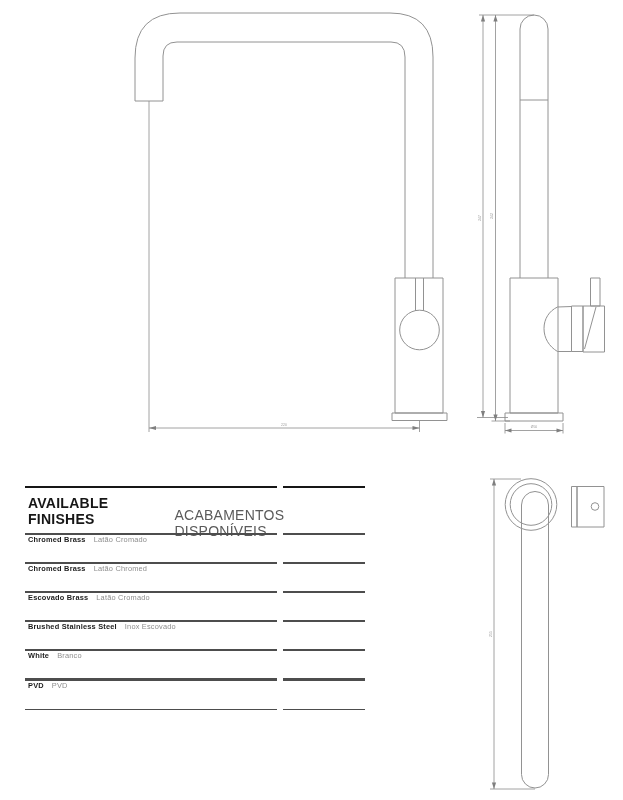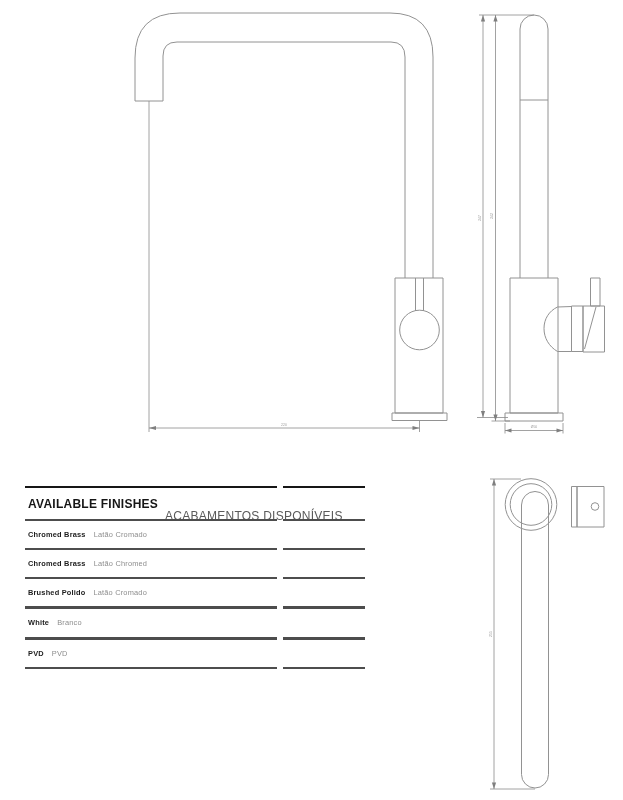--- a/index.html
+++ b/index.html
@@ -23,27 +23,27 @@
   
   .finishes{
     position:absolute;left:25px;top:486px;width:340px;
     display:flex;flex-direction:column;
   }
   .rule{display:flex;align-items:center;}
   .rule .seg1{width:252px;height:1.5px;background:#4d4d4d;}
   .rule .seg2{flex:1;height:1.5px;background:#4d4d4d;margin-left:6px;}
   .rule.strong .seg1,.rule.strong .seg2{height:2px;background:#161616;}
   .thead{
-    height:31px;display:flex;align-items:center;padding-left:3px;
-    font-size:12px;letter-spacing:0.25px;
+    height:45px;display:flex;align-items:center;padding-left:3px;
+    font-size:14px;letter-spacing:0.25px;
   }
   .thead .en{font-weight:bold;color:#161616;}
   .thead .pt{color:#5a5a5a;margin-left:7px;margin-top:25px;}
   .trow{
-    height:27.5px;display:flex;align-items:center;padding-left:3px;
+    height:27.5px;display:flex;padding-left:3px;
     font-size:7.4px;letter-spacing:0.2px;
   }
   .trow .en{font-weight:bold;color:#1c1c1c;}
   .trow .pt{color:#8d8d8d;margin-left:8px;}
 </style>
 </head>
 <body>
 
 <div class="page">
 
@@ -155,28 +155,32 @@
     <div class="trow">
       <span class="en">Chromed Brass</span>
       <span class="pt">Latão Chromed</span>
     </div>
     <div class="rule">
         <span class="seg1"></span>
         <span class="seg2"></span>
       </div>
 
     <div class="trow">
-      <span class="en">Brushed Polido</span>
+      <span class="en">Escovado Brass</span>
       <span class="pt">Latão Cromado</span>
     </div>
     <div class="rule">
         <span class="seg1"></span>
         <span class="seg2"></span>
       </div>
 
+    <div class="trow">
+      <span class="en">Brushed Stainless Steel</span>
+      <span class="pt">Inox Escovado</span>
+    </div>
     <div class="rule">
         <span class="seg1"></span>
         <span class="seg2"></span>
       </div>
 
     <div class="trow">
       <span class="en">White</span>
       <span class="pt">Branco</span>
     </div>
     <div class="rule">

